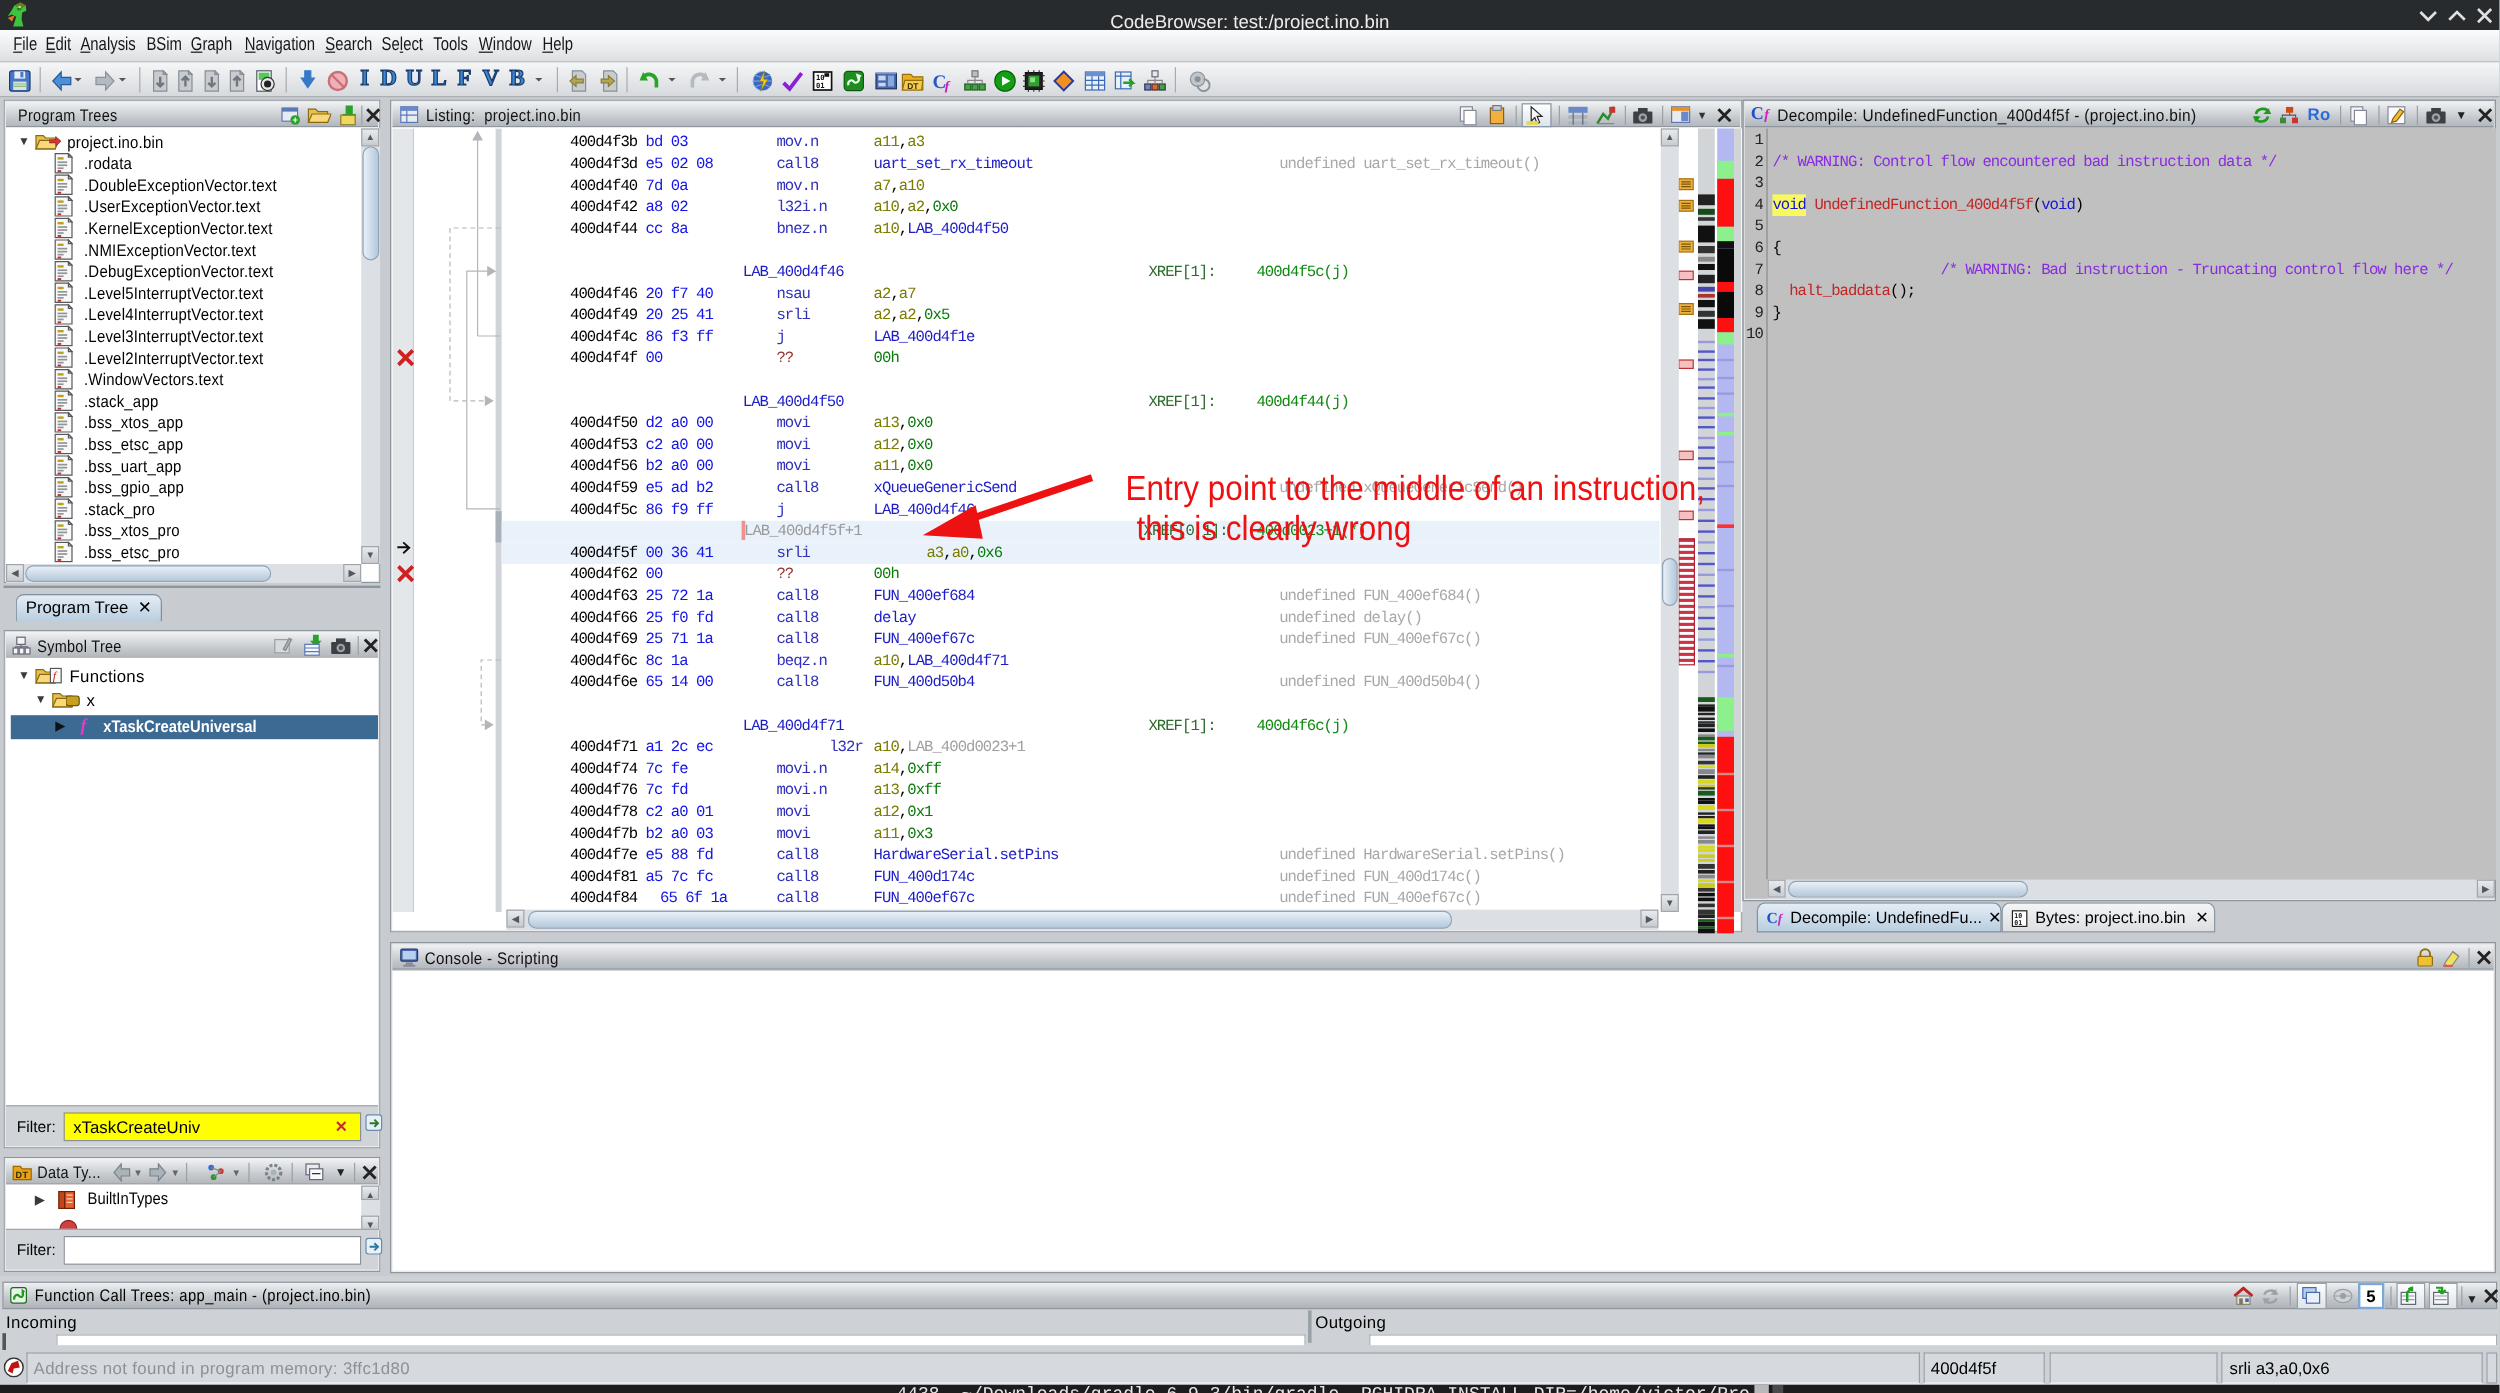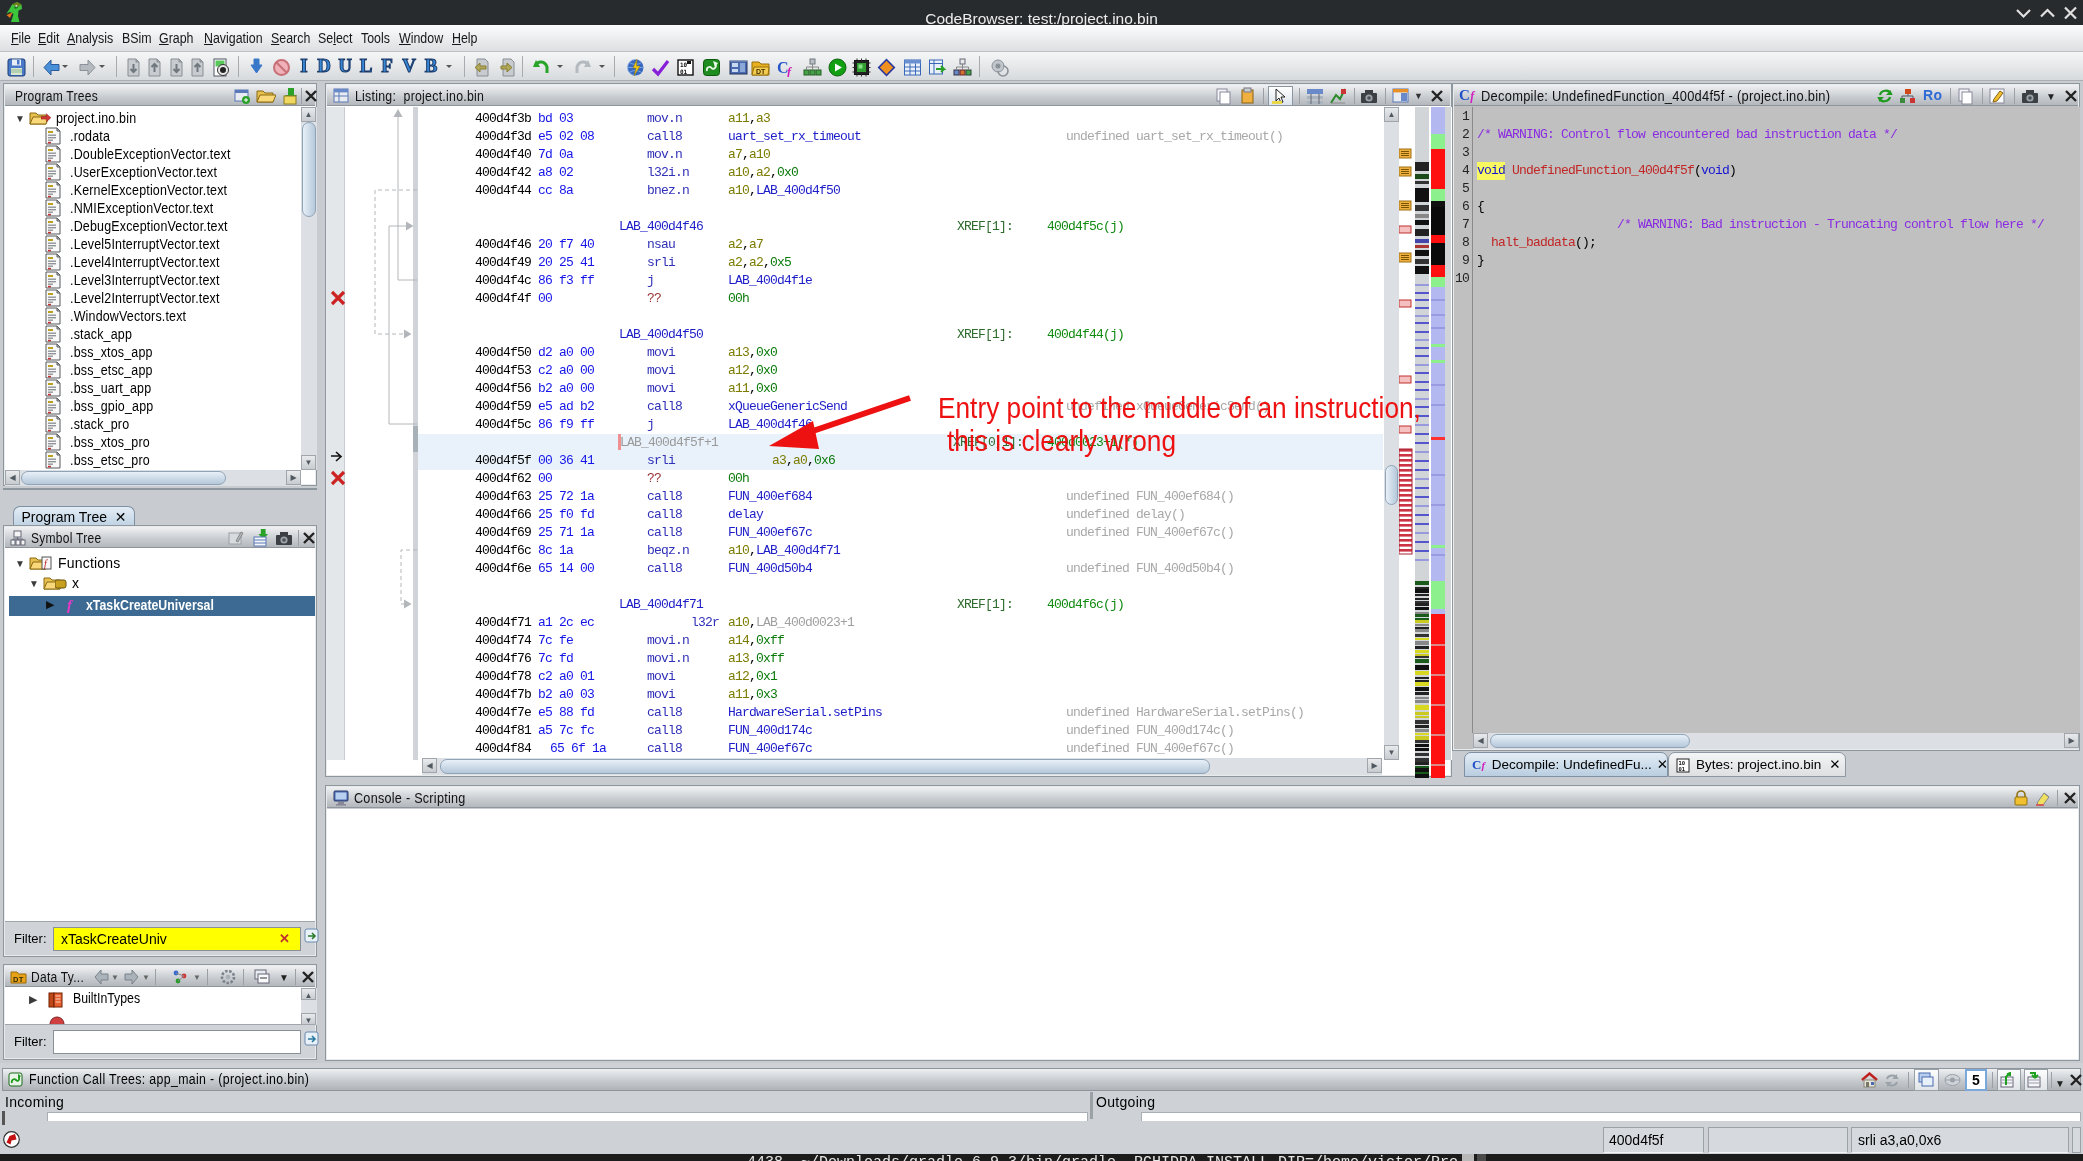--- a/index.html
+++ b/index.html
@@ -383,21 +383,21 @@
     <div class="sbtn" style="bottom:0;left:0;">▼</div>
     <div class="thumbV" style="top:15px;height:95px;"></div>
   </div>
   <div class="scroll-track" style="left:1px;top:386px;height:16px;width:296px;">
     <div class="sbtn" style="left:0;top:0;">◀</div>
     <div class="sbtn" style="right:0;top:0;">▶</div>
     <div class="thumbH" style="left:16px;width:205px;"></div>
   </div>
 </div>
 <div class="abs" style="left:3px;top:488px;width:314px;height:28px;border-top:2px solid #8e969e;background:#c8ccd0;">
-  <div class="abs" style="left:10px;top:5px;width:122px;height:23px;background:linear-gradient(#e4edf6,#b9cee0);border:1px solid #7e90a2;border-bottom:none;border-radius:7px 7px 0 0;font-size:14px;text-align:center;line-height:21px;margin-top:11px;">Program Tree&nbsp; ✕</div>
+  <div class="abs" style="left:10px;top:5px;width:122px;height:23px;background:linear-gradient(#e4edf6,#b9cee0);border:1px solid #7e90a2;border-bottom:none;border-radius:7px 7px 0 0;font-size:14px;text-align:center;line-height:21px;">Program Tree&nbsp; ✕</div>
 </div>
 
 <div class="panel" style="left:3px;top:525px;width:314px;height:432px;background:#fff;">
   <div class="phdr">
     <svg class="abs" style="left:5px;top:3px" width="16" height="16">
         <rect x="4" y="1" width="7" height="6" fill="#f4f4f4" stroke="#667"></rect>
         <rect x="1" y="10" width="4" height="5" fill="#f4f4f4" stroke="#667"></rect>
         <rect x="6" y="10" width="4" height="5" fill="#f4f4f4" stroke="#667"></rect>
         <rect x="11" y="10" width="4" height="5" fill="#f4f4f4" stroke="#667"></rect>
         <path d="M7.5 7 L7.5 9 M3 10 L3 9 L13 9 L13 10 M8 9 L8 10" stroke="#667" fill="none"></path>
@@ -1102,20 +1102,21 @@
     <span class="abs" style="left:3px;top:2px;font-size:14px;letter-spacing:0.3px;">Outgoing</span>
     <div class="abs" style="left:48px;top:20px;right:0;height:9px;background:#fff;border:1px solid #a8aeb4;border-bottom:none;"></div>
   </div>
 </div>
 
 <div class="abs" style="left:0;top:1126px;width:2083px;height:28px;background:#ced2d6;">
   <svg class="abs" style="left:3px;top:5px" width="17" height="17">
       <circle cx="8.5" cy="8.5" r="7.8" fill="#fff" stroke="#333" stroke-width="1.2"></circle>
       <path d="M3.5 11.5 L6.5 5 L12 3 L13.5 8.5 L8.5 9.5 L7.5 13.5 Z" fill="#c41111"></path>
     </svg>
+  <div class="abs" style="left:22px;top:1px;width:1578px;height:26px;background:#d6dade;border:1px solid #9aa2a8;border-bottom-color:#f2f4f6;font-size:14px;letter-spacing:0.3px;color:#8a9298;line-height:24px;padding-left:5px;">Address not found in program memory: 3ffc1d80</div>
   <div class="abs" style="left:1603px;top:1px;width:101px;height:26px;background:#d6dade;border:1px solid #9aa2a8;border-bottom-color:#f2f4f6;font-size:14px;line-height:24px;padding-left:5px;">400d4f5f</div>
   <div class="abs" style="left:1708px;top:1px;width:140px;height:26px;background:#d6dade;border:1px solid #9aa2a8;border-bottom-color:#f2f4f6;"></div>
   <div class="abs" style="left:1851px;top:1px;width:218px;height:26px;background:#d6dade;border:1px solid #9aa2a8;border-bottom-color:#f2f4f6;font-size:14px;line-height:24px;padding-left:6px;">srli a3,a0,0x6</div>
   <div class="abs" style="left:2072px;top:1px;width:9px;height:26px;background:#d6dade;border:1px solid #9aa2a8;"></div>
 </div>
 <div class="abs mono" style="left:0;top:1154px;width:2083px;height:7px;background:#1c1c1c;overflow:hidden;">
   <span class="abs" style="left:747px;top:0px;color:#e8e8e8;font-size:15px;">4438&nbsp;&nbsp;~/Downloads/gradle-6.9.3/bin/gradle -PGHIDRA_INSTALL_DIR=/home/victor/Pro</span>
   <span class="abs" style="left:1462px;top:0px;width:12px;height:7px;background:#b8b8b8;"></span>
     <span class="abs" style="left:1477px;top:0px;width:9px;height:7px;background:#4a4a4a;"></span>
 </div>

